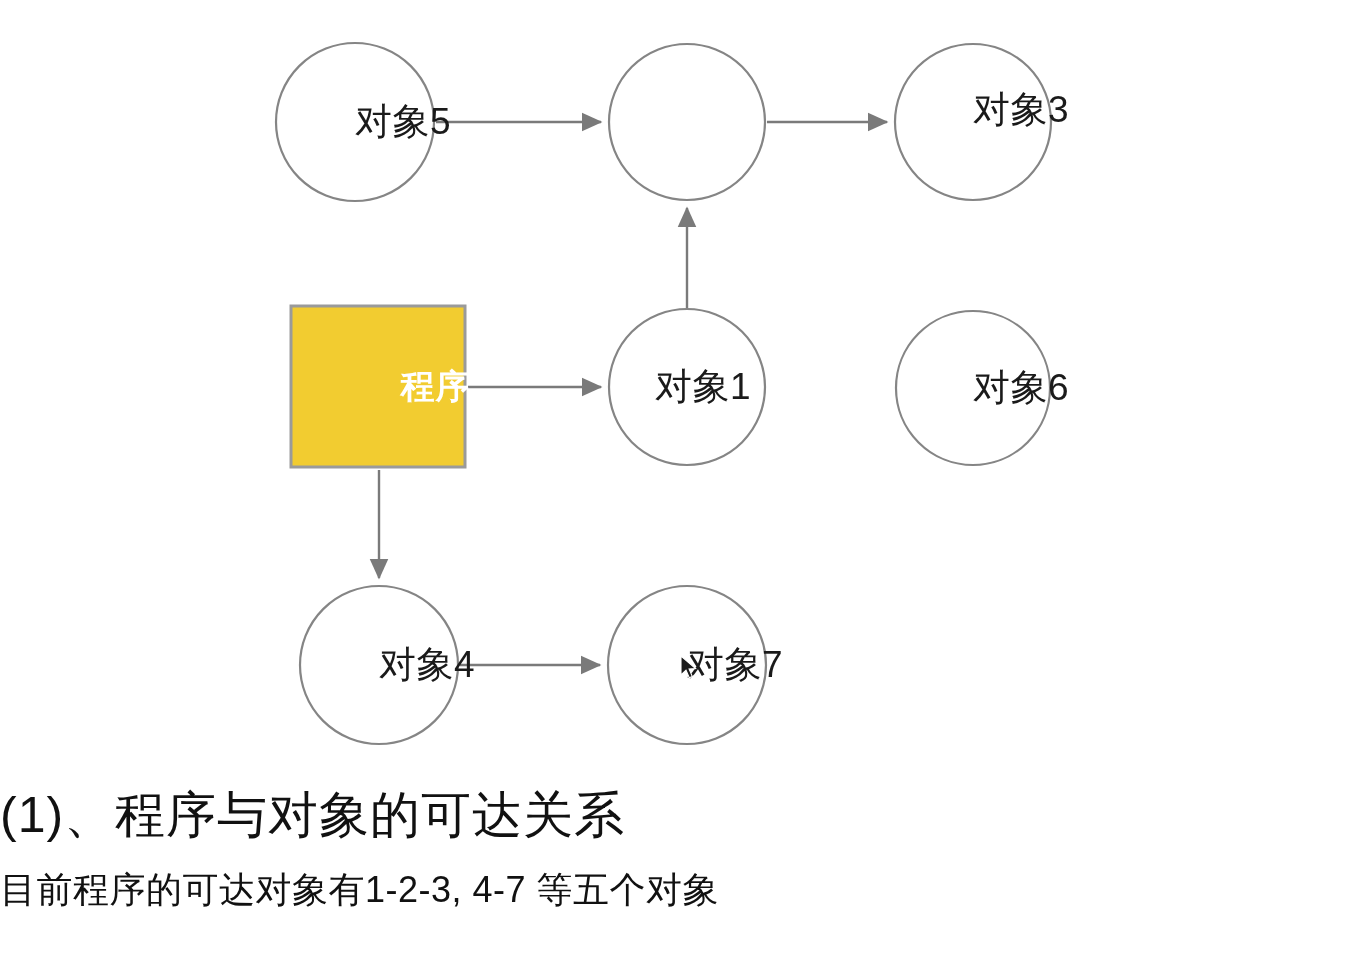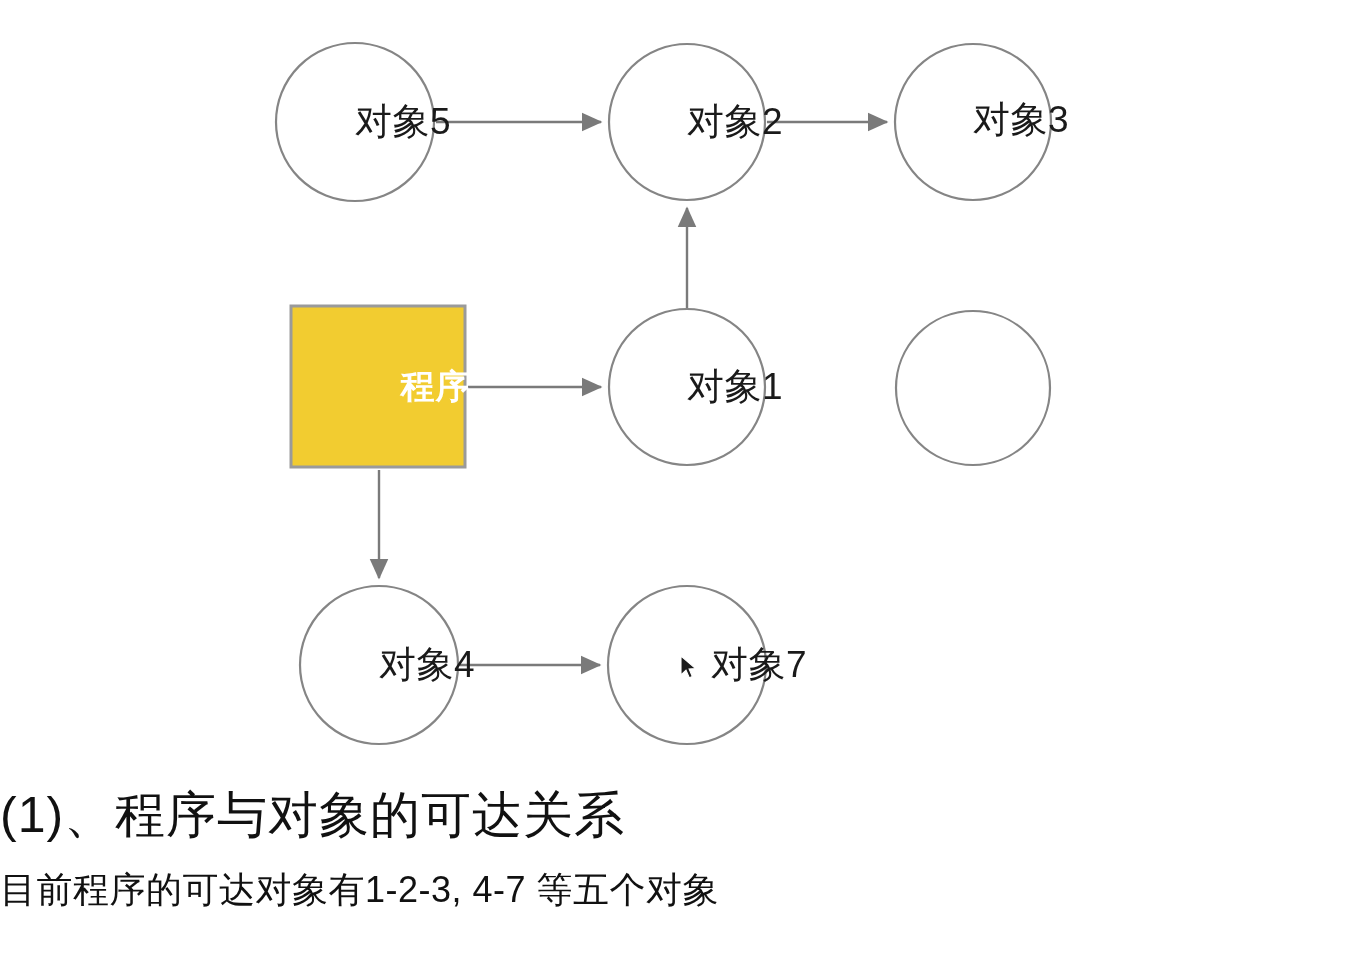--- a/index.html
+++ b/index.html
@@ -102,32 +102,32 @@
 
     <line x1="468" y1="387" x2="601" y2="387" stroke="#7a7a7a" stroke-width="2.4" marker-end="url(#arrowhead)"></line>
 
     <line x1="379" y1="470" x2="379" y2="578" stroke="#7a7a7a" stroke-width="2.4" marker-end="url(#arrowhead)"></line>
 
     <line x1="460" y1="665" x2="600" y2="665" stroke="#7a7a7a" stroke-width="2.4" marker-end="url(#arrowhead)"></line>
   </svg>
 
   <div class="node-label" style="left:276px; top:97px; width:158px; height:50px;">对象5</div>
 
-  <div class="node-label" style="left:609px; top:97px; width:156px; height:50px;">对象2</div>
 
-  <div class="node-label" style="left:895px; top:95px; width:156px; height:50px;">对象3</div>
+  <div class="node-label" style="left:895px; top:85px; width:156px; height:50px;">对象3</div>
 
   <div class="node-label process-label" style="left:291px; top:362px; width:193px; height:50px;">程序</div>
 
-  <div class="node-label" style="left:609px; top:362px; width:156px; height:50px;">对象1</div>
+  <div class="node-label" style="left:577px; top:362px; width:156px; height:50px;">对象1</div>
 
+  <div class="node-label" style="left:896px; top:363px; width:154px; height:50px;">对象6</div>
 
   <div class="node-label" style="left:300px; top:640px; width:158px; height:50px;">对象4</div>
 
-  <div class="node-label" style="left:608px; top:640px; width:158px; height:50px;margin-left:24px;">对象7</div>
+  <div class="node-label" style="left:608px; top:640px; width:158px; height:50px;">对象7</div>
 
   <svg id="mouse-cursor" viewBox="0 0 18 26">
     <path d="M 1 1 L 1 20 L 6 15.2 L 9.3 22.8 L 12.3 21.5 L 9.1 14.1 L 15.6 13.6 Z" fill="#1a1a1a" stroke="#ffffff" stroke-width="1.1"></path>
   </svg>
 
   <div class="caption" id="caption-line-1">(1)、程序与对象的可达关系</div>
 
   <div class="caption" id="caption-line-2">目前程序的可达对象有1-2-3, 4-7 等五个对象</div>
 
 </div>

